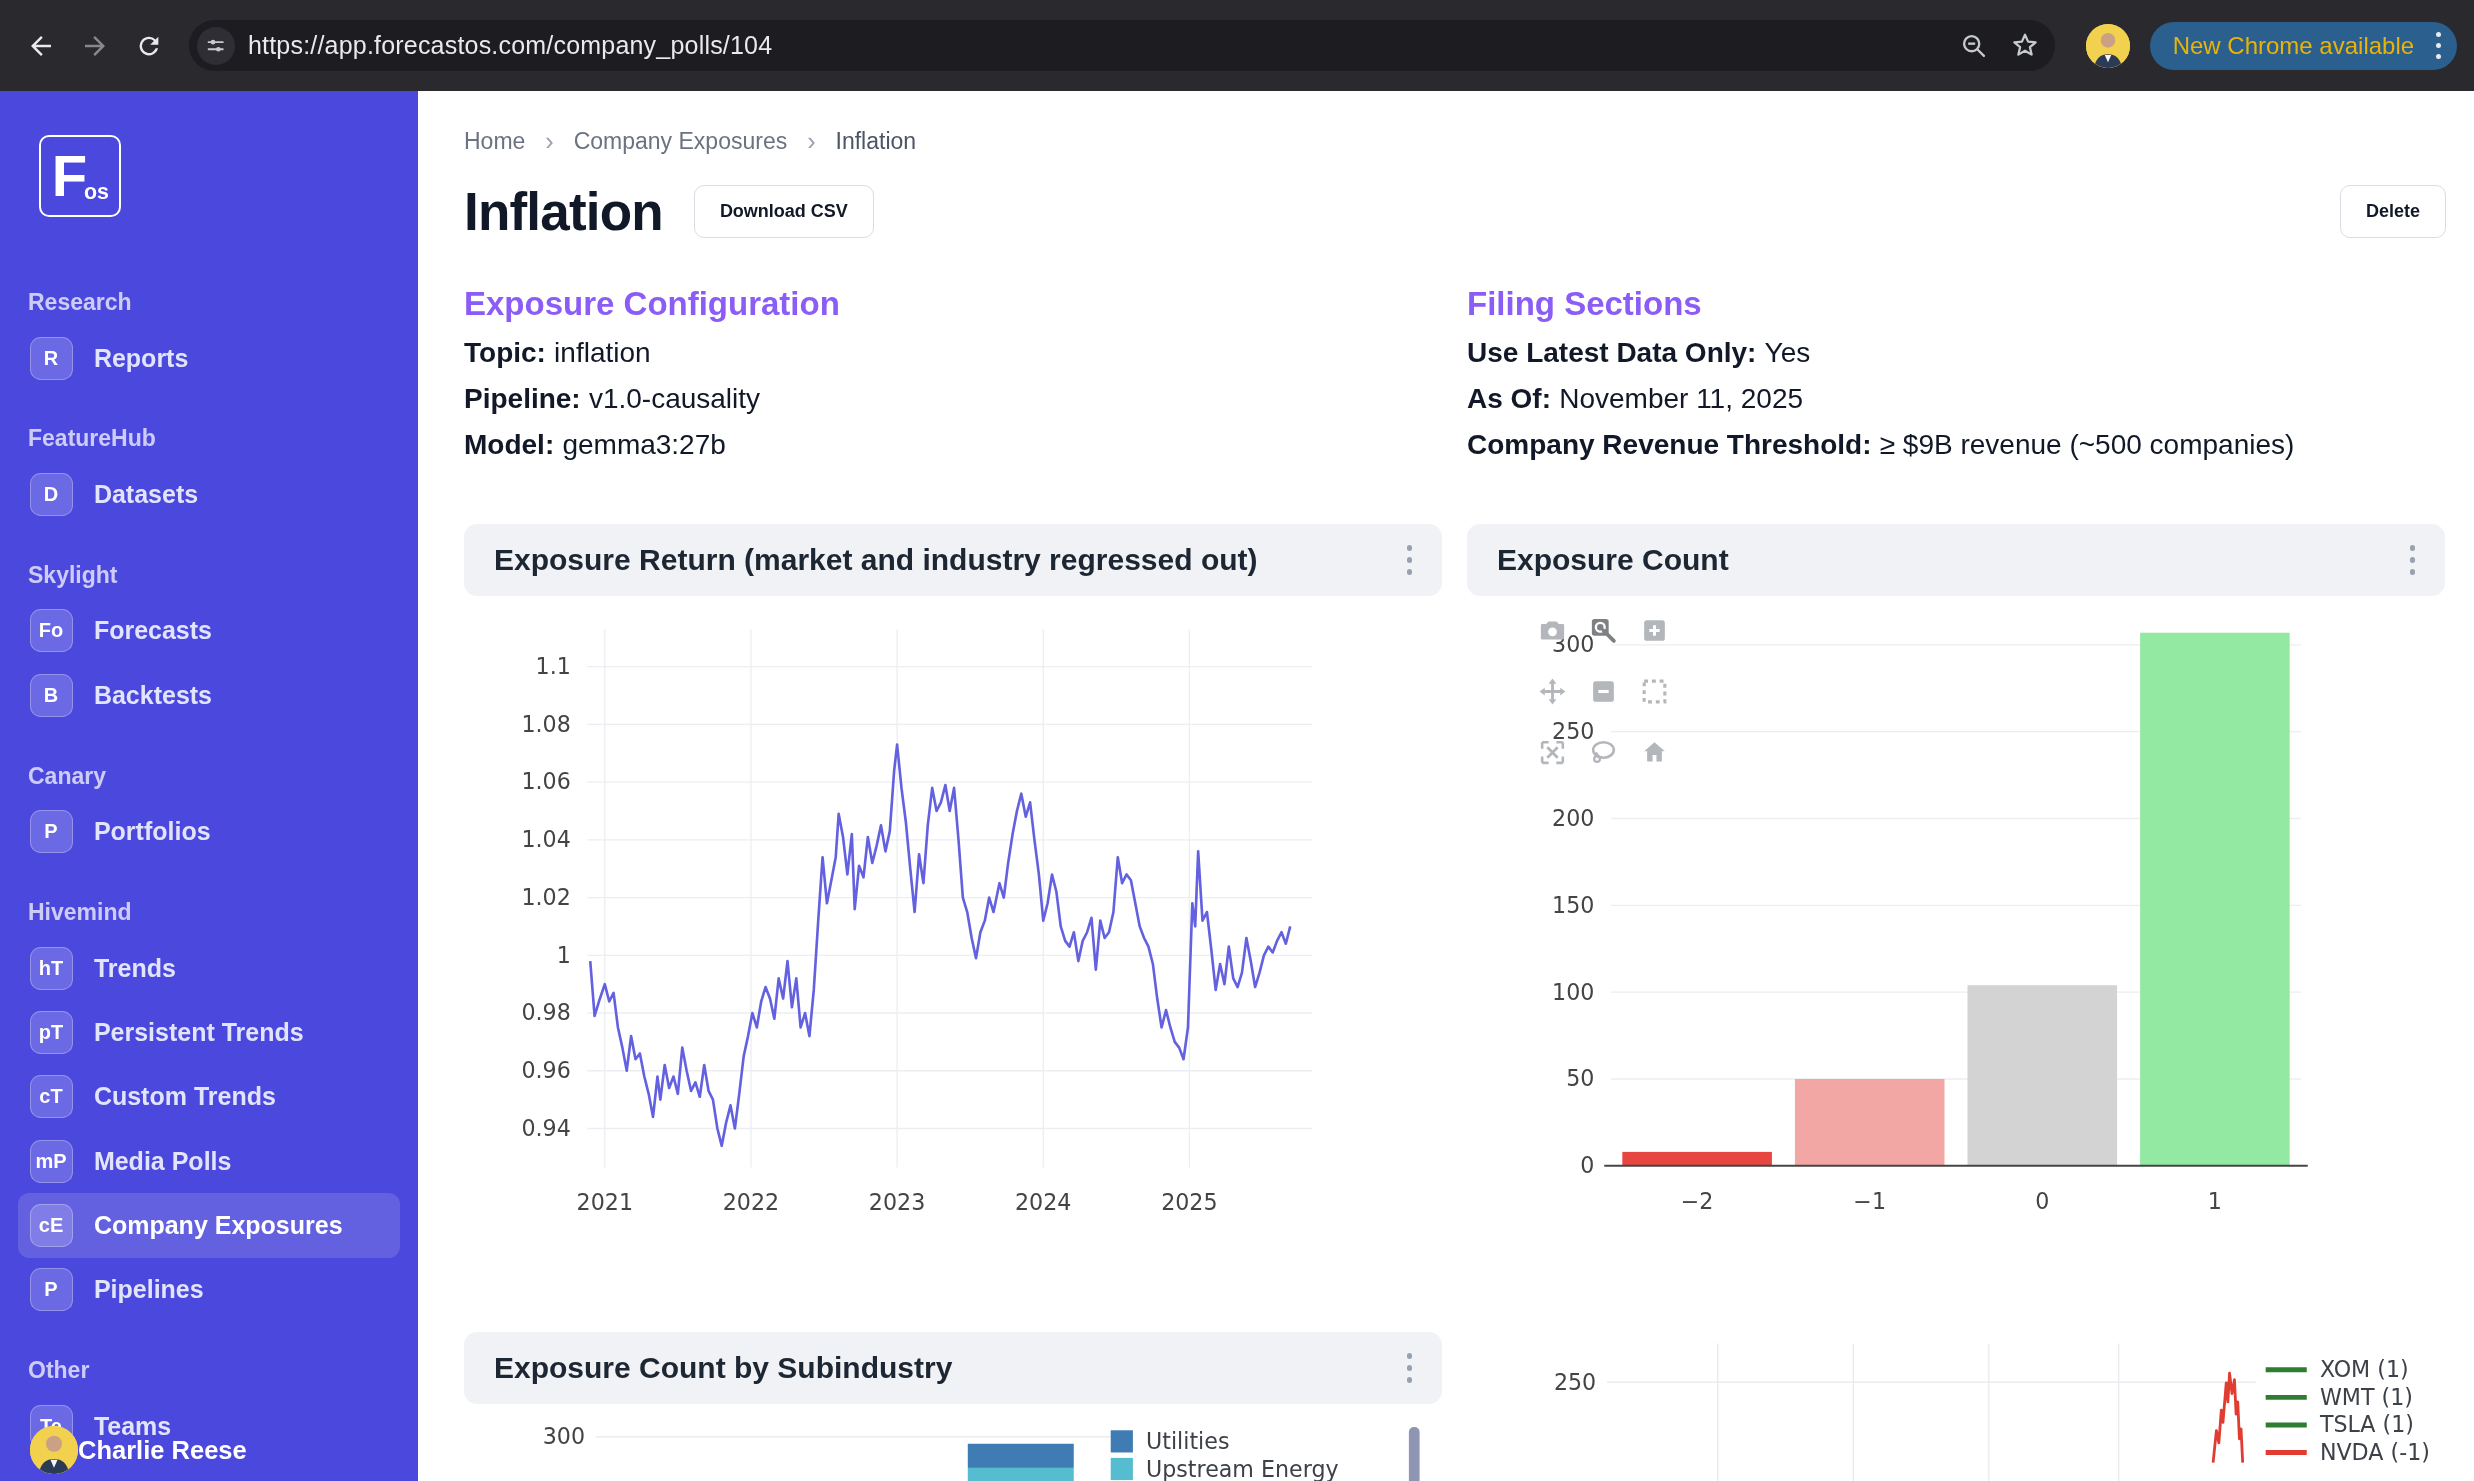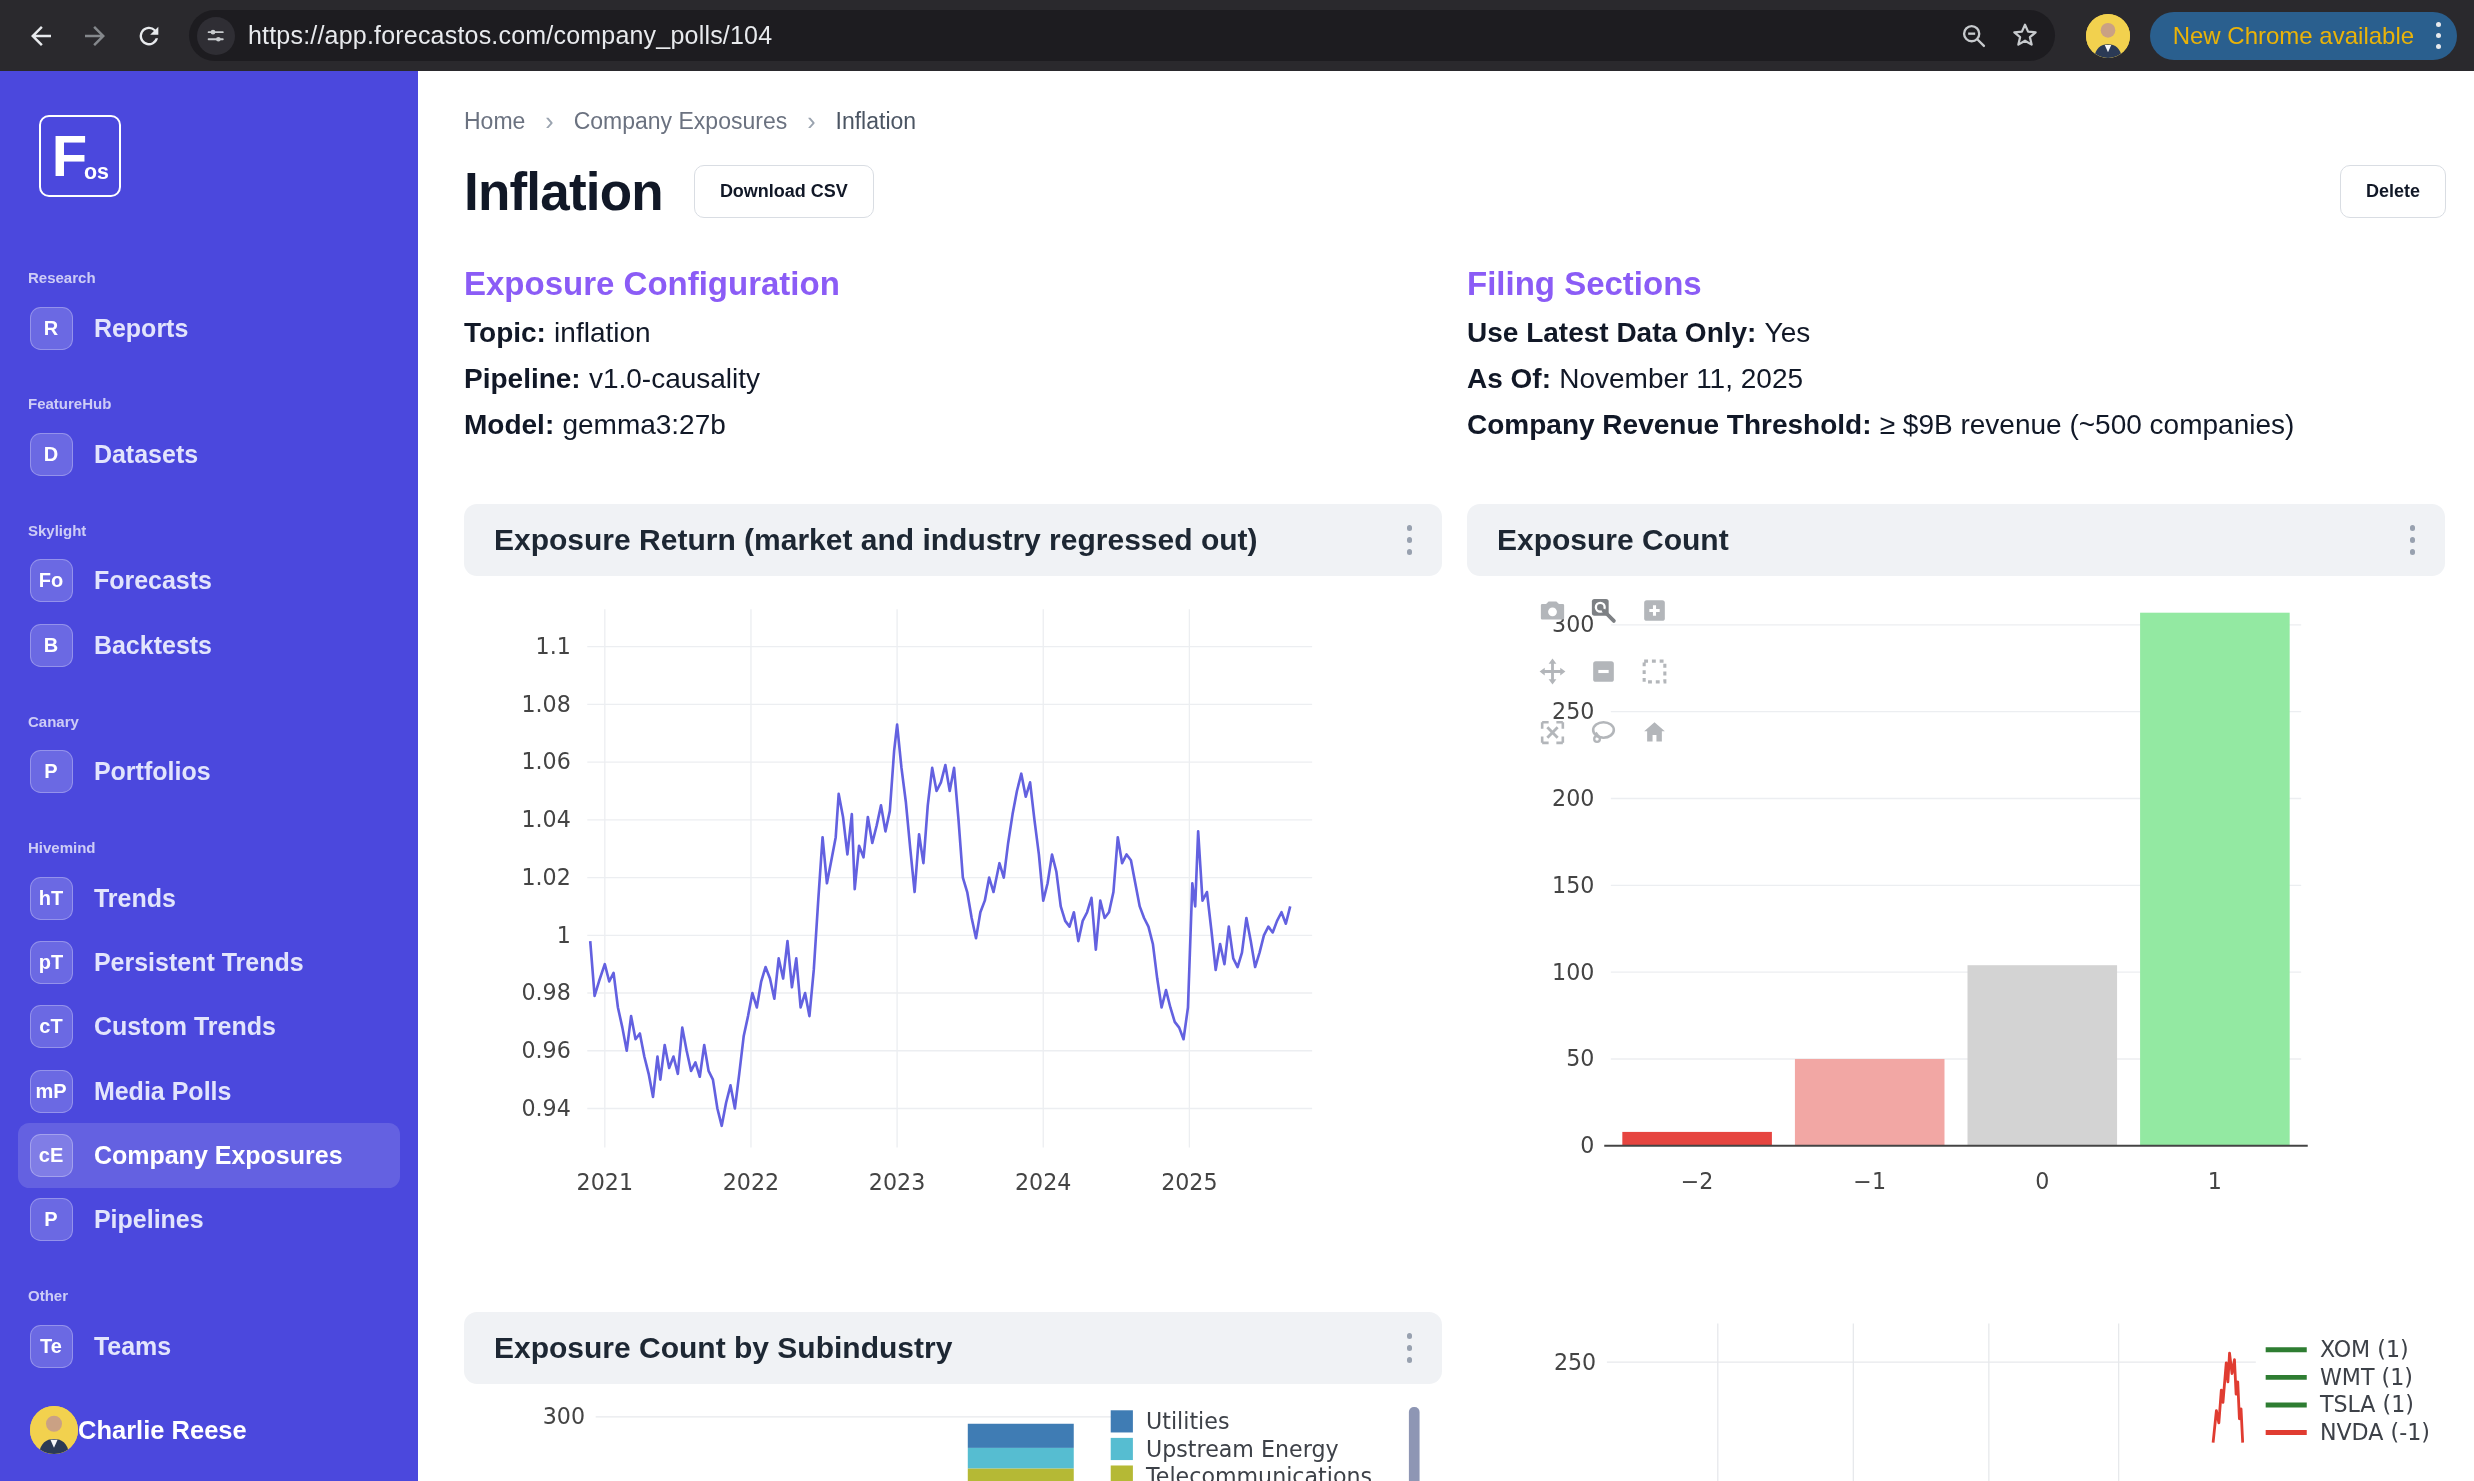--- a/index.html
+++ b/index.html
@@ -1,41 +1,41 @@
 <!DOCTYPE html>
 <html style="font-size:13px"><head>
 <meta charset="utf-8">
 <style>
   * { margin:0; padding:0; box-sizing:border-box; }
   html,body { width:2475px; height:1482px; overflow:hidden; background:#fff;
     font-family:"Liberation Sans", sans-serif; }
 
   
-  .toolbar { height:71px; background:#2a292d; display:flex; align-items:center; padding:0 18px; gap:8.2px; }
+  .toolbar { height:91px; background:#2a292d; display:flex; align-items:center; padding:0 18px; gap:8.2px; }
   .tb-btn { width:46px; height:46px; border-radius:50%; display:flex; align-items:center; justify-content:center; flex:0 0 auto; }
   .omnibox { flex:1; height:51px; background:#1d1c20; border-radius:26px; display:flex; align-items:center;
     padding:0 15px 0 8.2px; margin:0 8.2px; max-width:1891px; }
   .site-chip { width:38px; height:38px; border-radius:50%; background:#2f2e34; display:flex; align-items:center; justify-content:center; margin-right:13px; }
   .url-text { color:#e8eaed; font-size:25px; letter-spacing:0.2px; flex:1; white-space:nowrap; overflow:hidden; }
   .omni-icons { display:flex; align-items:center; gap:21.4px; }
   .avatar-browser { width:44px; height:44px; border-radius:50%; background:#f2d14e; overflow:hidden; margin:0 11.5px 0 15px; flex:0 0 auto; }
   .update-chip { height:48px; background:#2a5f8e; border-radius:25px; display:flex; align-items:center;
     padding:0 11.5px 0 23px; gap:16.4px; flex:0 0 auto; }
   .update-chip span { color:#eab308; font-size:24px; }
   .kebab { display:flex; flex-direction:column; gap:5.8px; align-items:center; padding:5px; }
   .kebab i { width:5px; height:5px; border-radius:50%; background:#e8eaed; display:block; }
 
   
   .app { display:flex; height:1411px; }
   .sidebar { width:418px; background:#4b48dd; color:#fff; padding:44px 18px 25px 18px; position:relative; flex:0 0 auto; }
   .logo { width:82px; height:82px; border:2.5px solid #fff; border-radius:10px; margin:0 0 72px 21.4px;
     display:flex; align-items:flex-start; justify-content:center; }
   .logo .f { font-size:58px; font-weight:700; line-height:77px; }
   .logo .os { font-size:21.4px; font-weight:700; align-self:flex-end; margin:0 0 10px -3.3px; }
-  .nav-section { font-size:15px; font-weight:700; color:rgba(255,255,255,0.72); margin:35px 0 10px 10px; }
+  .nav-section { font-size:23px; font-weight:700; color:rgba(255,255,255,0.72); margin:35px 0 10px 10px; }
   .nav-item { display:flex; align-items:center; gap:21.4px; padding:10.7px 11.5px; border-radius:11.5px; cursor:pointer; }
   .nav-item.active { background:rgba(255,255,255,0.14); }
   .nav-badge { width:43px; height:43px; border-radius:10.7px; background:rgba(255,255,255,0.18); border:0.8px solid rgba(255,255,255,0.28);
     display:flex; align-items:center; justify-content:center; font-size:20px; font-weight:700; color:#fff; flex:0 0 auto; }
   .nav-label { font-size:25px; font-weight:700; color:#e2e4fc; }
   .nav-item.active .nav-label { color:#ffffff; }
   .user-row { position:absolute; bottom:28px; left:30px; display:flex; align-items:center; }
   .user-avatar { width:48px; height:48px; border-radius:50%; background:#f2d14e; overflow:hidden; flex:0 0 auto; }
   .user-name { font-size:25.5px; font-weight:700; color:#fff; }
 

